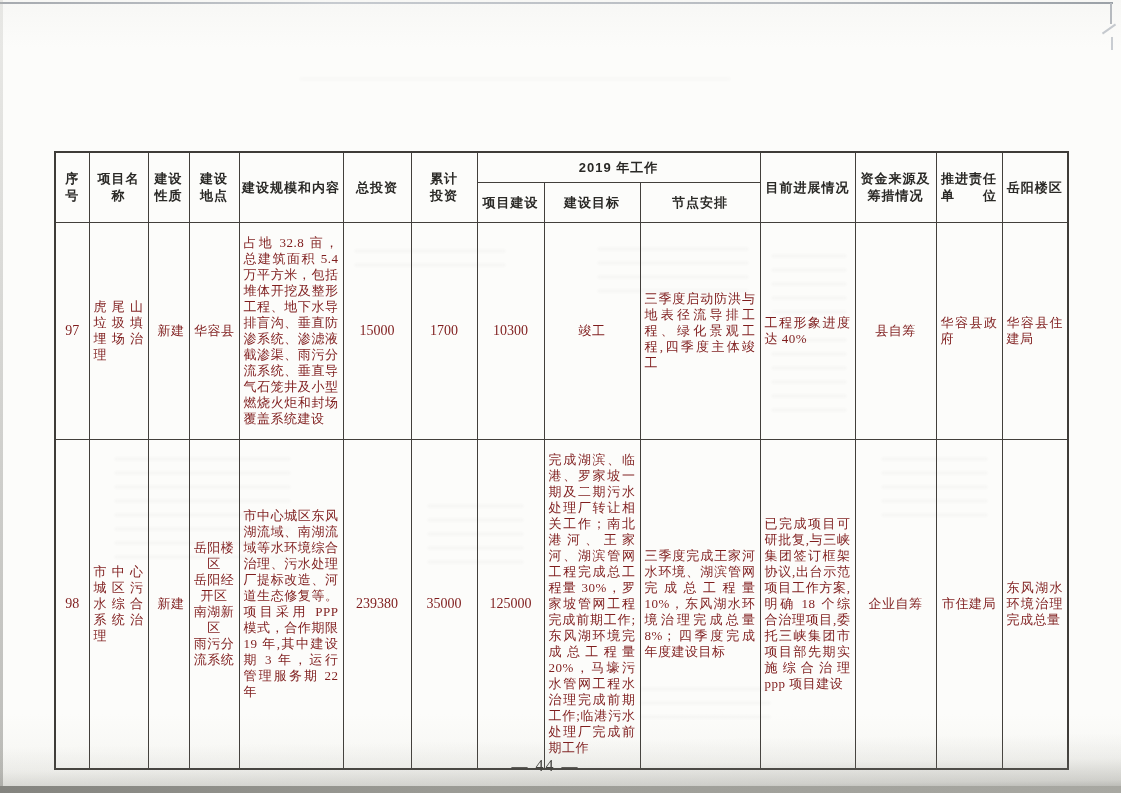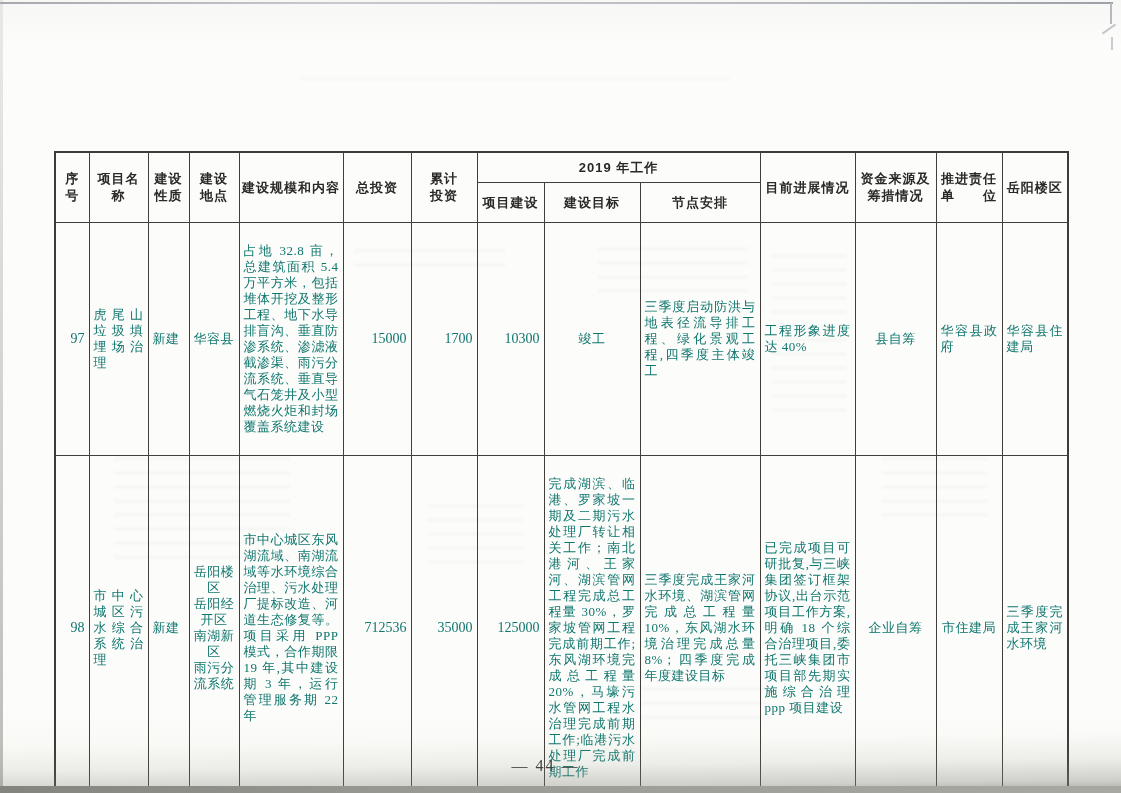--- a/index.html
+++ b/index.html
@@ -10,39 +10,39 @@
     font-family:"Liberation Serif", serif;
   }
   
   table.projects {
     position:absolute; left:54px; top:151px; width:1013px;
     border-collapse:collapse; table-layout:fixed;
     border:2px solid #3e3c38;
   }
   td, th {
     border:1.5px solid #423f3b;
-    padding:20px 4px;
-    color:#0f766e;
+    padding:12px 4px;
+    color:#7f1d1d;
     font-size:13px; line-height:16px; letter-spacing:0.5px;
     vertical-align:middle;
     overflow:hidden;
   }
   th {
     font-family:"Liberation Sans", sans-serif;
     font-weight:bold; text-align:center; white-space:pre-line;
     font-size:13px; letter-spacing:1px; line-height:17px; padding:2px 2px;
     color:#2a2926;
   }
   tr.h1 { height:30px; }
   tr.h2 { height:40px; }
   tr.r97 { height:214px; }
   tr.r98 { height:300px; }
-  td.c   { text-align:left;margin-top:19px; }
+  td.c   { text-align:right;margin-top:19px; }
   td.j   { text-align:justify; }
-  td.num { text-align:right; font-size:14px; letter-spacing:0; }
+  td.num { text-align:center; font-size:14px; letter-spacing:0; }
   td.pre { white-space:pre-line; }
   td.lt  { text-align:center; }
   
   .footer {
     position:absolute; left:0; top:757px; width:1121px;
     text-align:center; font-size:16px; letter-spacing:2px; color:#383734;
     transform:translateX(-15px);
   }
   
   .artifact { position:absolute; pointer-events:none; }
@@ -149,29 +149,29 @@
   </tr>
   <tr class="r98">
     <td class="num">98</td>
     <td class="j">市中心城区污水综合系统治理</td>
     <td class="c">新建</td>
     <td class="pre lt">岳阳楼区
 岳阳经开区
 南湖新区
 雨污分流系统</td>
     <td class="j">市中心城区东风湖流域、南湖流域等水环境综合治理、污水处理厂提标改造、河道生态修复等。项目采用 PPP 模式，合作期限 19 年,其中建设期 3 年，运行管理服务期 22 年</td>
-    <td class="num">712536</td>
+    <td class="num">239380</td>
     <td class="num">35000</td>
     <td class="num">125000</td>
     <td class="j">完成湖滨、临港、罗家坡一期及二期污水处理厂转让相关工作；南北港河、王家河、湖滨管网工程完成总工程量 30%，罗家坡管网工程完成前期工作;东风湖环境完成总工程量 20%，马壕污水管网工程水治理完成前期工作;临港污水处理厂完成前期工作</td>
     <td class="j">三季度完成王家河水环境、湖滨管网完成总工程量 10%，东风湖水环境治理完成总量 8%；四季度完成年度建设目标</td>
     <td class="j">已完成项目可研批复,与三峡集团签订框架协议,出台示范项目工作方案,明确 18 个综合治理项目,委托三峡集团市项目部先期实施综合治理 ppp 项目建设</td>
     <td class="lt">企业自筹</td>
     <td class="lt">市住建局</td>
-    <td class="j">三季度完成王家河水环境</td>
+    <td class="j">东风湖水环境治理完成总量</td>
   </tr>
 </tbody>
   </table>
 
 <div class="footer">— 44 —</div>
 
 <div class="artifact bottom-shadow"></div>
 <div class="artifact bottom-strip"></div>
 
 </body></html>

